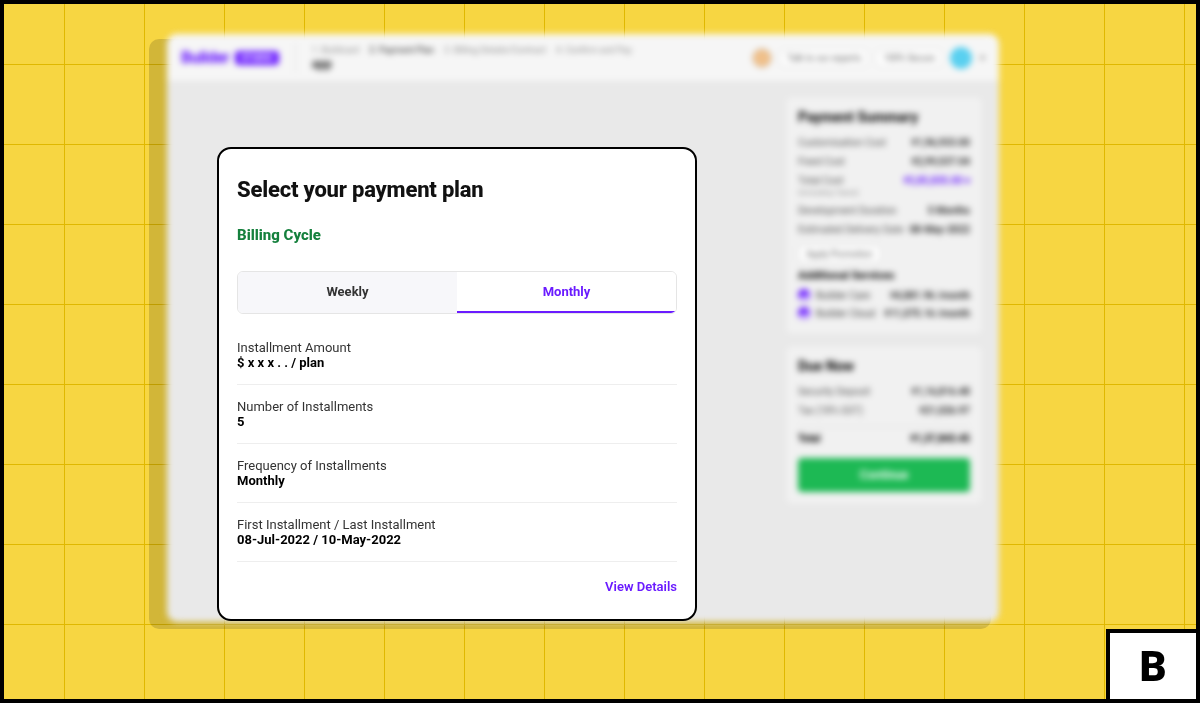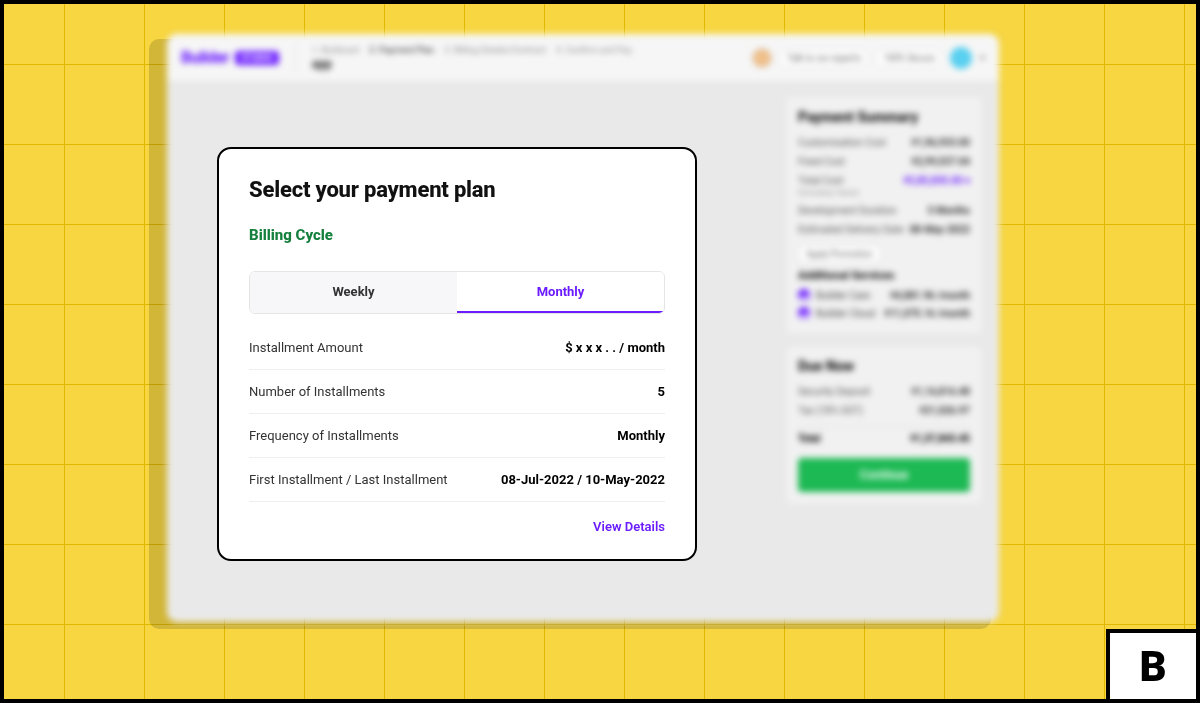--- a/index.html
+++ b/index.html
@@ -64,29 +64,29 @@
   .svc-dot { width:12px; height:12px; border-radius:50%; background:#6a1bff; position:relative;}
   .svc-dot::after{content:"";position:absolute;left:3px;top:5px;width:5px;height:3px;border-left:2px solid #fff;border-bottom:2px solid #fff;transform:rotate(-45deg);}
   .svc-price{margin-left:auto;color:#222;font-weight:600;}
 
   .due-panel .total-row{border-top:1px solid #ddd;margin-top:6px;padding-top:6px;font-weight:800;color:#000;}
   .continue-btn { margin-top:10px; width:100%; padding:10px 0; background:#1db954; color:#fff; border:none; border-radius:4px; font-size:12px; font-weight:600;}
 
   
   .modal {
     position:absolute; left:213px; top:143px; width:480px; background:#fff;
-    border:2px solid #000; border-radius:14px; padding:28px 30px 24px;
+    border:2px solid #000; border-radius:14px; padding:28px 18px 24px;
   }
   .modal h2 { font-size:22px; font-weight:800; color:#111; letter-spacing:-0.2px;}
   .modal h4 { font-size:15px; font-weight:800; color:#15803d; margin-top:24px;}
   .tabs { display:flex; margin-top:27px; border:1px solid #e5e5e5; border-radius:6px; overflow:hidden;}
   .tab { flex:1; text-align:center; padding:12px 0; font-size:13px; font-weight:700; color:#333; background:#f7f7fa; cursor:pointer;}
   .tab.active { background:#fff; color:#6a1bff; border-bottom:2px solid #6a1bff;}
   .detail-list { margin-top:12px;}
-  .detail-row { display:flex; justify-content:space-between; padding:14px 0; border-bottom:1px solid #eee; font-size:13px; color:#222;}
+  .detail-row { display:flex; justify-content:space-between; padding:14px 0; border-bottom:1px solid #eee; font-size:13px; color:#222;flex-direction:column;}
   .detail-row .label { color:#333; }
   .detail-row .value { font-weight:700; color:#000; }
   .view-details { text-align:right; margin-top:14px; }
   .view-details a { color:#6a1bff; font-size:13px; font-weight:600; text-decoration:none;}
 
   
   .b-badge {
     position:absolute; right:0; bottom:0; width:90px; height:70px; background:#fff;
     border-left:4px solid #000; border-top:4px solid #000;
     display:flex; align-items:center; justify-content:center;
@@ -192,21 +192,21 @@
   <div class="modal">
     <h2>Select your payment plan</h2>
     <h4>Billing Cycle</h4>
     <div class="tabs">
       <div class="tab">Weekly</div>
       <div class="tab active">Monthly</div>
     </div>
     <div class="detail-list">
       <div class="detail-row">
         <span class="label">Installment Amount</span>
-        <span class="value">$ x x x . . / month</span>
+        <span class="value">$ x x x . . / plan</span>
       </div>
       <div class="detail-row">
         <span class="label">Number of Installments</span>
         <span class="value">5</span>
       </div>
       <div class="detail-row">
         <span class="label">Frequency of Installments</span>
         <span class="value">Monthly</span>
       </div>
       <div class="detail-row">

